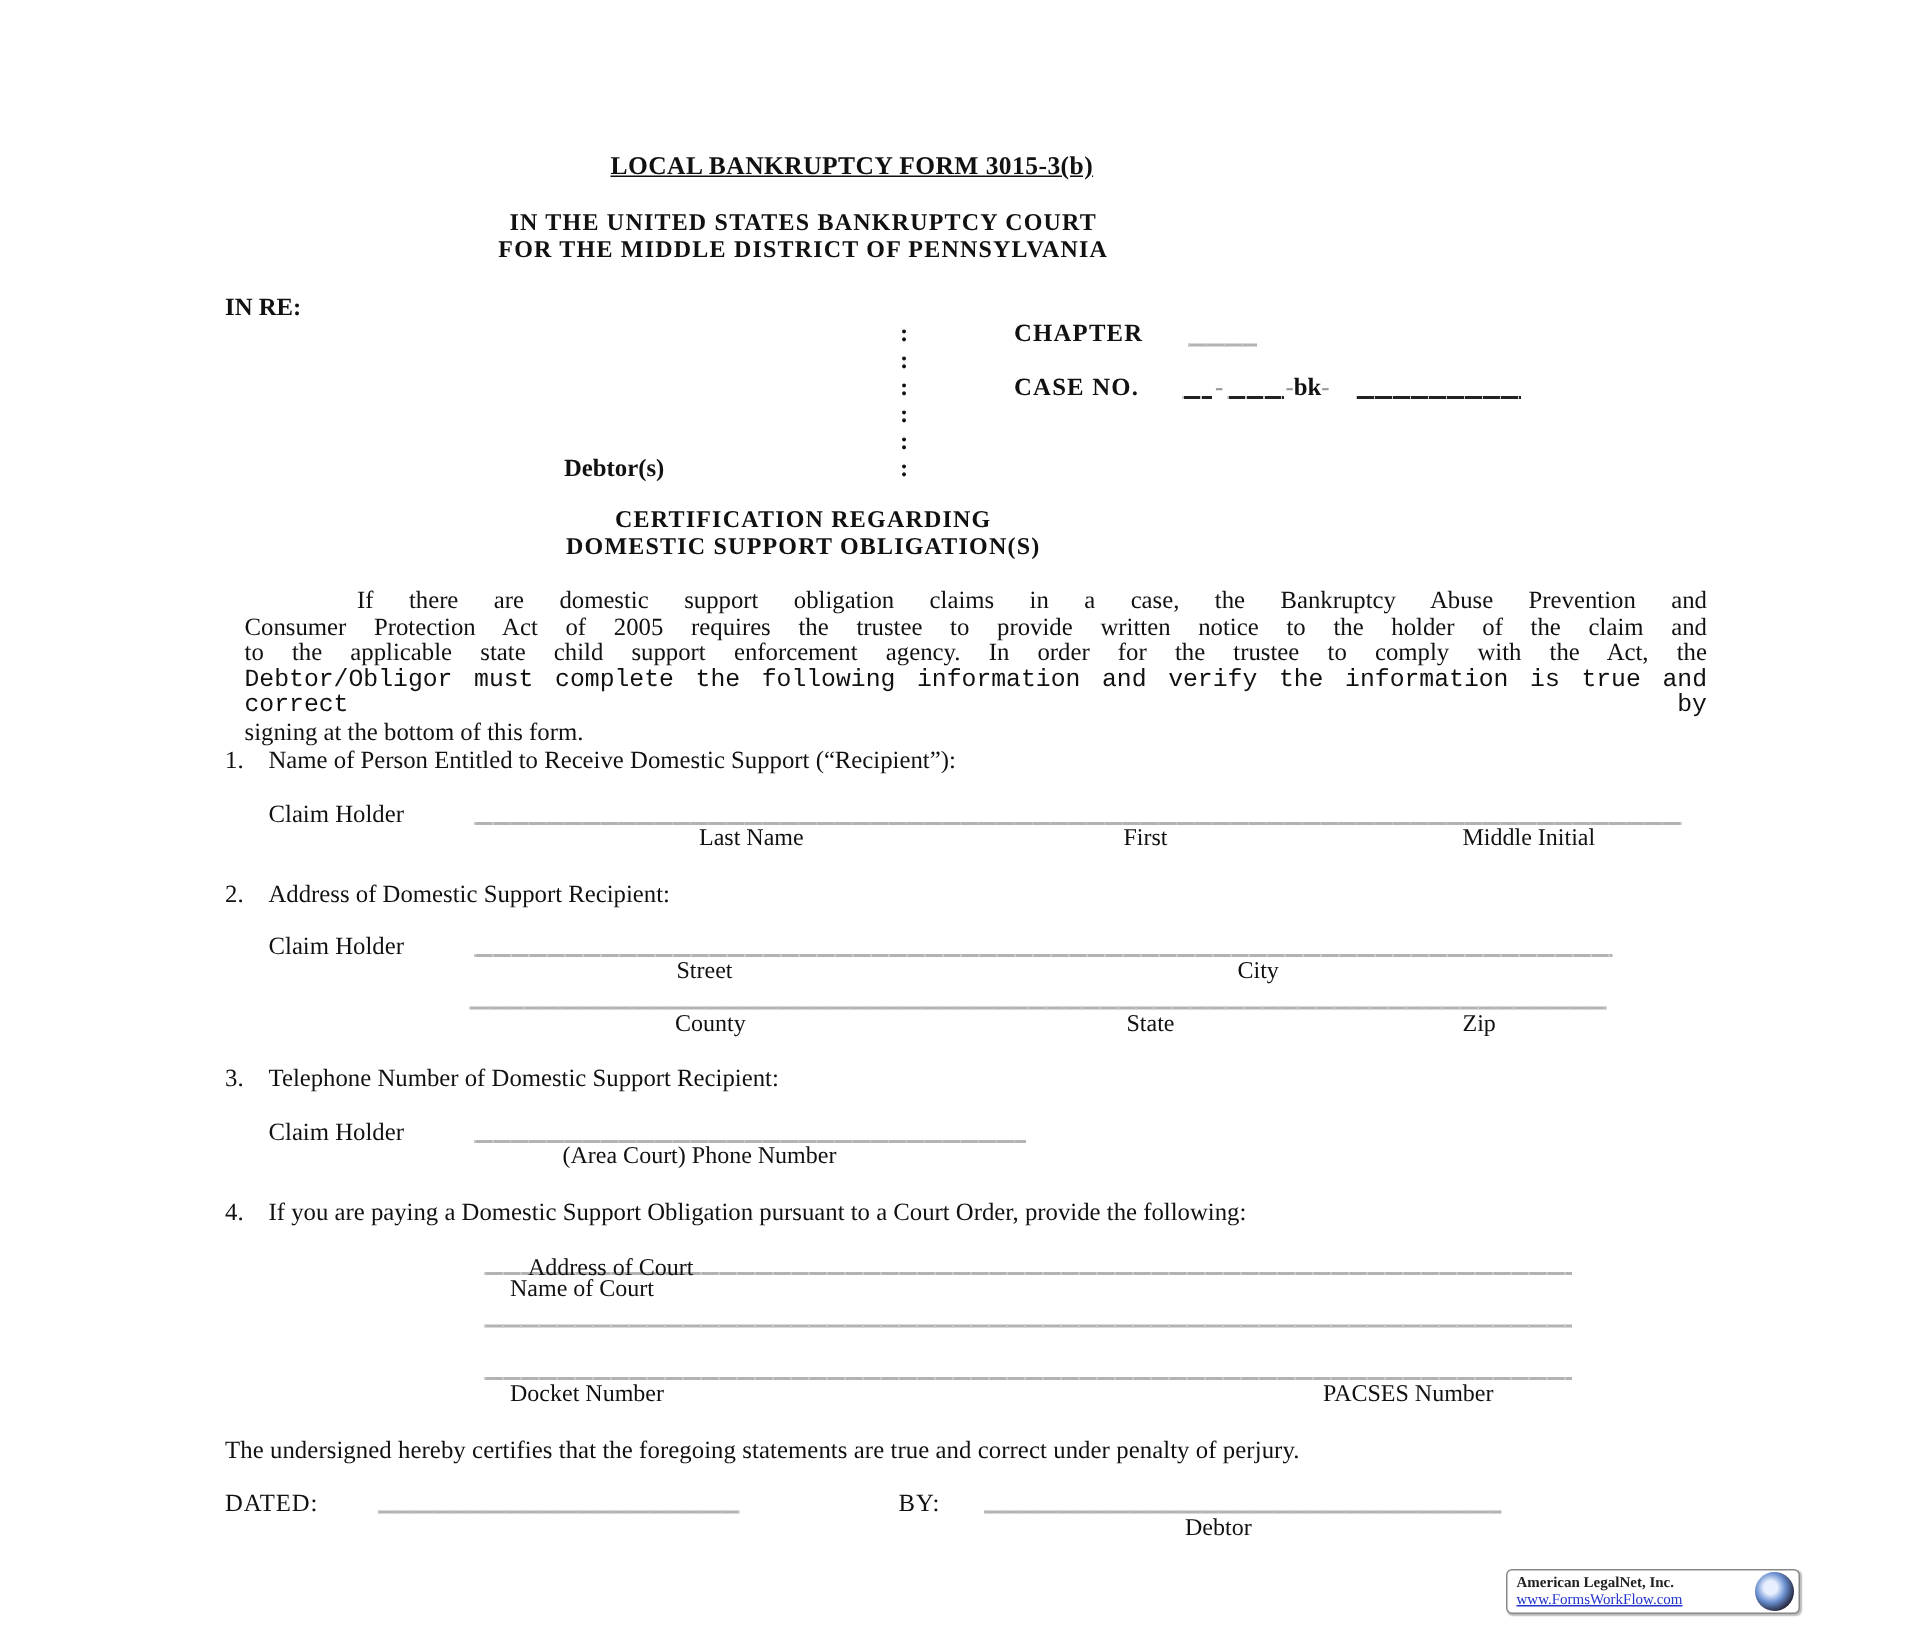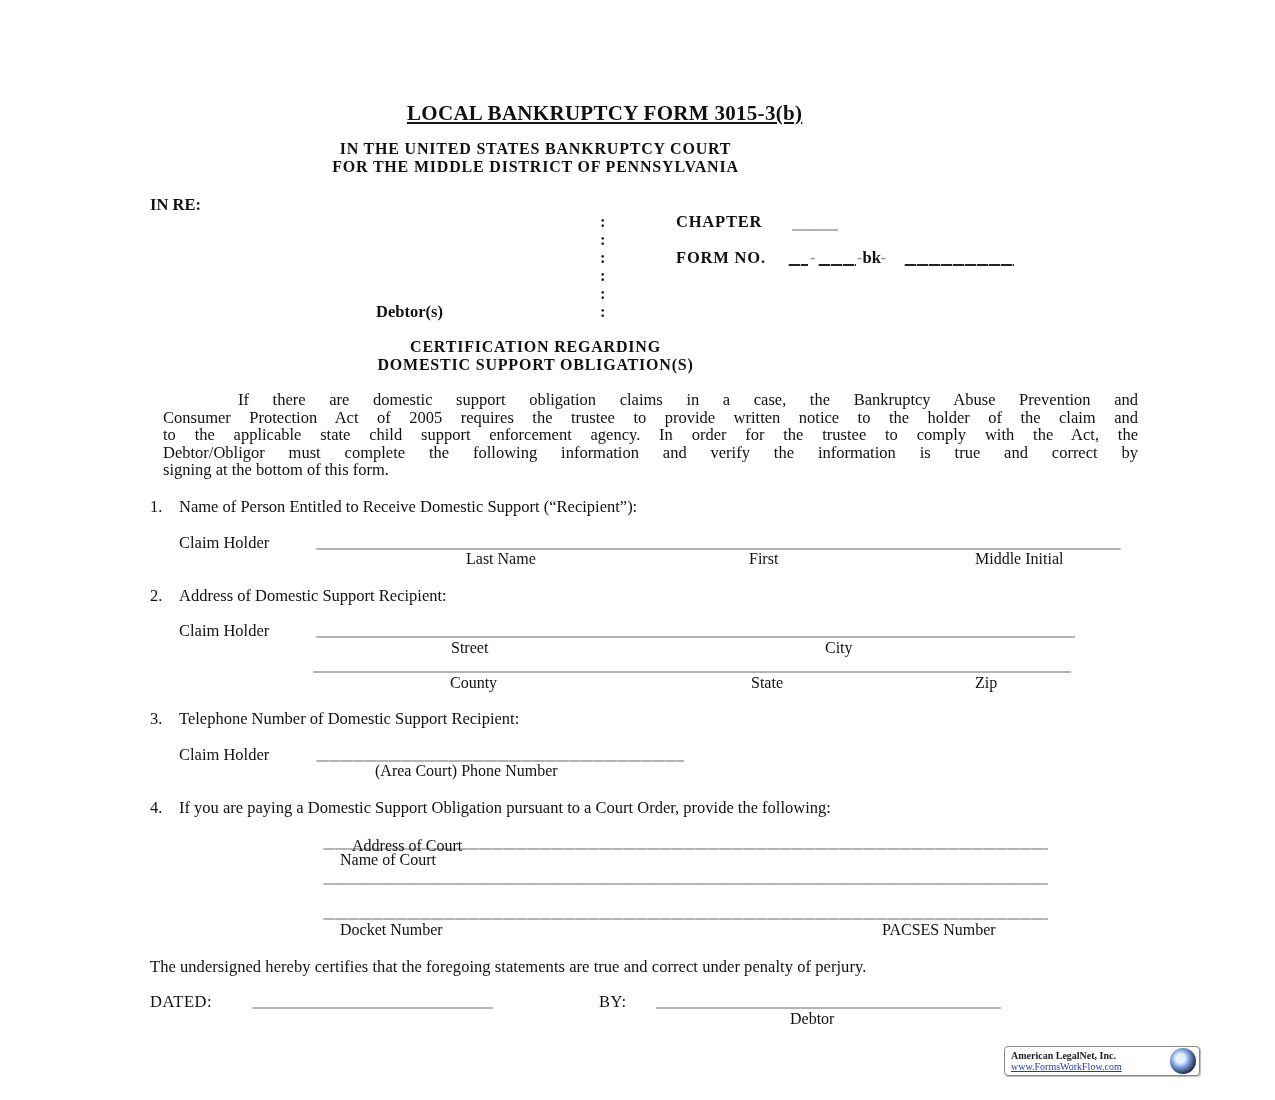--- a/index.html
+++ b/index.html
@@ -1,20 +1,20 @@
 <!DOCTYPE html>
 <html><head>
 <meta charset="utf-8">
 <style>
   html, body { margin: 0; padding: 0; background: #ffffff; }
   body { width: 1275px; height: 1100px; position: relative; overflow: hidden;
          font-family: "Liberation Serif", "DejaVu Serif", serif; color: #111; }
   .abs { position: absolute; white-space: nowrap; }
   .b { font-weight: bold; }
-  .title { font-size: 21px; font-weight: bold; text-decoration: underline; letter-spacing: 0.3px; }
+  .title { font-size: 17px; font-weight: bold; text-decoration: underline; letter-spacing: 0.3px; }
   .hd { font-size: 16px; font-weight: bold; letter-spacing: 0.8px; text-align: center; width: 1071px; left: 0; }
   .t { font-size: 16.5px; }
   .caption { font-size: 16px; }
   .line { position: absolute; height: 0; border-top: 2px solid #b3b3b3; }
   .line::after { content: ""; position: absolute; left: 0; right: 0; top: -2px; height: 2px;
                  background-image: repeating-linear-gradient(to right, #c8c8c8 0 1px, transparent 1px 12px); }
   .para { position: absolute; left: 150px; width: 975px; font-size: 16.5px; line-height: 17.6px;
           text-align: justify; }
   .para .indent { display: inline-block; width: 75px; }
   .logo { position: absolute; left: 1004px; top: 1046px; width: 194px; height: 28px;
@@ -35,37 +35,37 @@
 <div class="abs t b" style="left:600px; top:212px;">:</div>
 <div class="abs t b" style="left:600px; top:230px;">:</div>
 <div class="abs t b" style="left:600px; top:248px;">:</div>
 <div class="abs t b" style="left:600px; top:266px;">:</div>
 <div class="abs t b" style="left:600px; top:284px;">:</div>
 <div class="abs t b" style="left:600px; top:302px;">:</div>
 
 <div class="abs t b" style="left:676px; top:212px; letter-spacing:0.8px;">CHAPTER</div>
 <div class="line" style="left:792px; top:229px; width:46px;"></div>
 
-<div class="abs t b" style="left:676px; top:248px; letter-spacing:0.8px;">FORM NO.</div>
+<div class="abs t b" style="left:676px; top:248px; letter-spacing:0.8px;">CASE NO.</div>
 <div class="line" style="left:788px; top:264px; width:20px; border-top-color:#222;"></div>
 <div class="abs t b" style="left:810px; top:248px; color:#999;">-</div>
 <div class="line" style="left:818px; top:264px; width:38px; border-top-color:#222;"></div>
 <div class="abs t b" style="left:857px; top:248px;"><span style="color:#999;">-</span>bk<span style="color:#999;">-</span></div>
 <div class="line" style="left:904px; top:264px; width:110px; border-top-color:#222;"></div>
 
 <div class="abs t b" style="left:376px; top:302px;">Debtor(s)</div>
 
 <div class="abs hd" style="top:338px;">CERTIFICATION REGARDING</div>
 <div class="abs hd" style="top:356px;">DOMESTIC SUPPORT OBLIGATION(S)</div>
 
 <div class="para" style="top:391px;margin-left:13px;">
   <div style="text-align:justify; text-align-last:justify;"><span class="indent"></span><span>If there are domestic support obligation claims in a case, the Bankruptcy Abuse Prevention and</span></div>
   <div style="text-align:justify; text-align-last:justify;"><span>Consumer Protection Act of 2005 requires the trustee to provide written notice to the holder of the claim and</span></div>
   <div style="text-align:justify; text-align-last:justify;"><span>to the applicable state child support enforcement agency.  In order for the trustee to comply with the Act, the</span></div>
-  <div style="text-align:justify; text-align-last:justify;"><span>Debtor/Obligor must complete the following information and verify the information is true and correct by</span></div>
+  <div style="text-align:justify; text-align-last:justify;font-family:Liberation Mono, monospace;"><span>Debtor/Obligor must complete the following information and verify the information is true and correct by</span></div>
   <div><span>signing at the bottom of this form.</span></div>
 </div>
 
 <div class="abs t" style="left:150px; top:497px;">1.</div>
 <div class="abs t" style="left:179px; top:497px;">Name of Person Entitled to Receive Domestic Support (“Recipient”):</div>
 <div class="abs t" style="left:179px; top:533px;">Claim Holder</div>
 <div class="line" style="left:316px; top:548px; width:805px;"></div>
 <div class="abs caption" style="left:450px; top:550px;margin-left:16px;">Last Name</div>
 <div class="abs caption" style="left:749px; top:550px;">First</div>
 <div class="abs caption" style="left:975px; top:550px;">Middle Initial</div>

